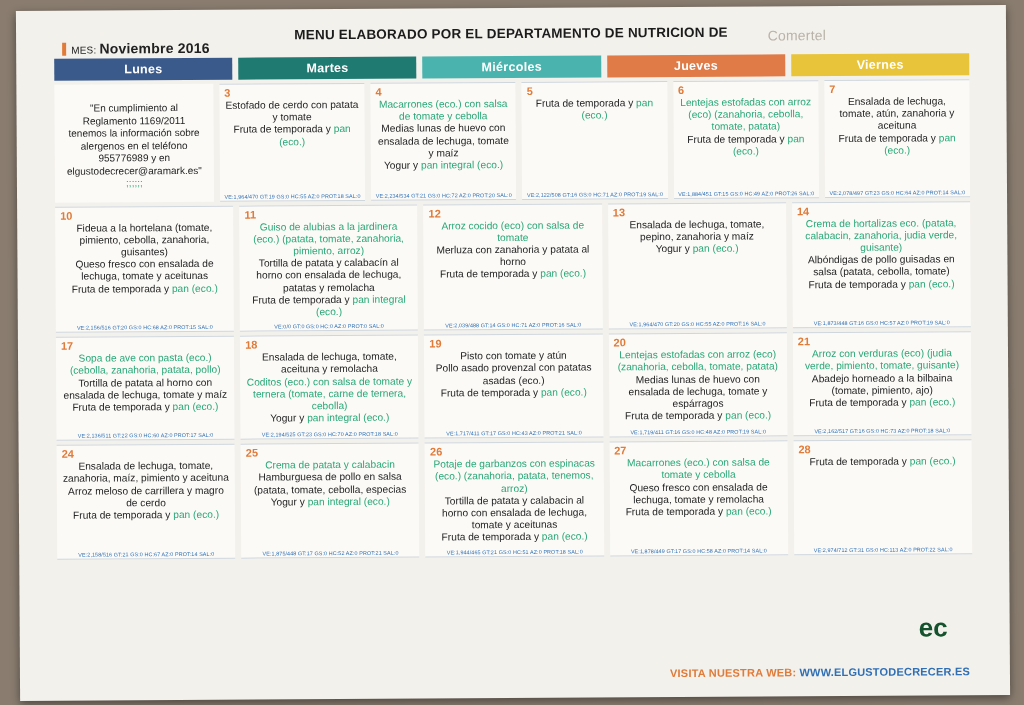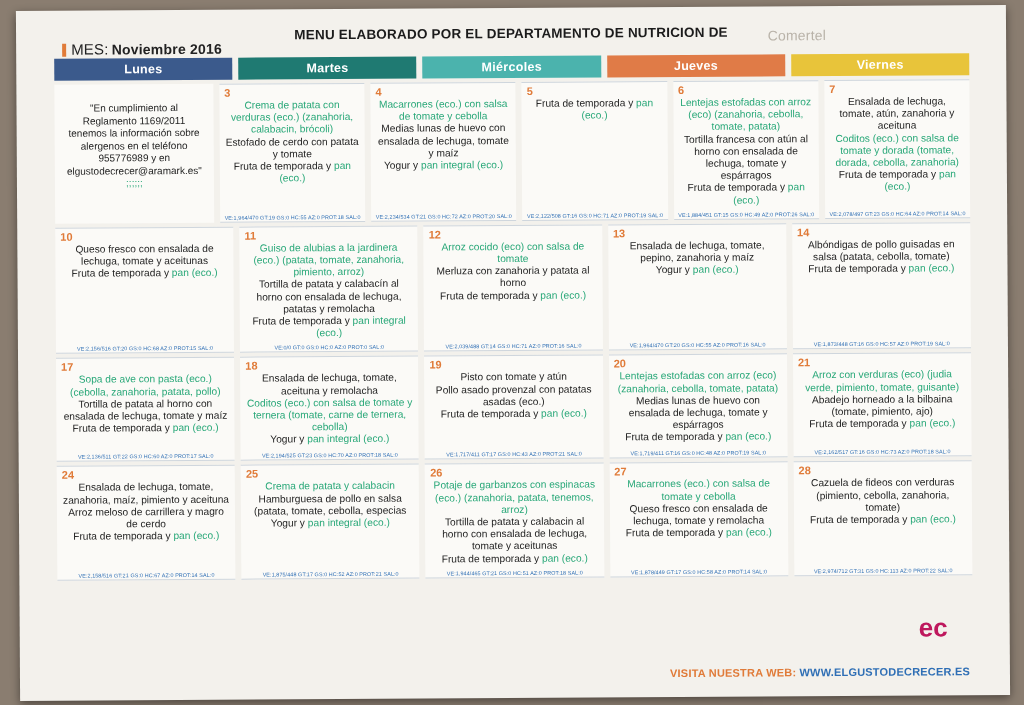--- a/index.html
+++ b/index.html
@@ -39,21 +39,21 @@
   }
   .mes-tick {
     display: inline-block;
     width: 4px;
     height: 13px;
     background: #e07b39;
     vertical-align: -2px;
     margin-right: 5px;
   }
   .mes-label {
-    font-size: 15px;
+    font-size: 10px;
     letter-spacing: .2px;
   }
   .mes-value {
     font-size: 14px;
     font-weight: bold;
     letter-spacing: .2px;
   }
   .main-title {
     position: absolute;
     left: 0;
@@ -157,21 +157,21 @@
     font-weight: bold;
     color: #e07b39;
     letter-spacing: .2px;
   }
   .footer .url { color: #2f6fb5; }
   .wm {
     position: absolute;
     right: 62px;
     bottom: 52px;
     font-size: 26px;
-    color: #be185d;
+    color: #14532d;
     font-weight: bold;
   }
 </style>
 </head>
 <body>
 
 <div id="sheet">
 
   <div class="hdr">
     <div class="mes-box">
@@ -191,21 +191,20 @@
         <div class="dh" style="background: rgb(232, 196, 58);">Viernes</div>
       </div>
     <div id="weeks">
         <div class="row">
           <div class="cell blank">
             <div class="legal">"En cumplimiento al Reglamento 1169/2011 tenemos la información sobre alergenos en el teléfono 955776989 y en elgustodecrecer@aramark.es" <span class="dots">;;;;;;</span></div>
           </div>
           <div class="cell">
             <div class="daynum">3</div>
             <div class="dishes">
-              <div class="ln g">Crema de patata con verduras (eco.) (zanahoria, calabacin, brócoli)</div>
               <div class="ln">Estofado de cerdo con patata y tomate</div>
               <div class="ln">Fruta de temporada y <span class="g">pan (eco.)</span></div>
             </div>
             <div class="nutri">VE:1,964/470 GT:19 GS:0 HC:55 AZ:0 PROT:18 SAL:0</div>
           </div>
           <div class="cell">
             <div class="daynum">4</div>
             <div class="dishes">
               <div class="ln g">Macarrones (eco.) con salsa de tomate y cebolla</div>
               <div class="ln">Medias lunas de huevo con ensalada de lechuga, tomate y maíz</div>
@@ -217,39 +216,38 @@
             <div class="daynum">5</div>
             <div class="dishes">
               <div class="ln">Fruta de temporada y <span class="g">pan (eco.)</span></div>
             </div>
             <div class="nutri">VE:2,122/508 GT:16 GS:0 HC:71 AZ:0 PROT:19 SAL:0</div>
           </div>
           <div class="cell">
             <div class="daynum">6</div>
             <div class="dishes">
               <div class="ln g">Lentejas estofadas con arroz (eco) (zanahoria, cebolla, tomate, patata)</div>
-              <div class="ln">Tortilla francesa con atún al horno con ensalada de lechuga, tomate y espárragos</div>
               <div class="ln">Fruta de temporada y <span class="g">pan (eco.)</span></div>
             </div>
             <div class="nutri">VE:1,884/451 GT:15 GS:0 HC:49 AZ:0 PROT:26 SAL:0</div>
           </div>
           <div class="cell">
             <div class="daynum">7</div>
             <div class="dishes">
               <div class="ln">Ensalada de lechuga, tomate, atún, zanahoria y aceituna</div>
-              <div class="ln g">Coditos (eco.) con salsa de tomate y dorada (tomate, dorada, cebolla, zanahoria)</div>
               <div class="ln">Fruta de temporada y <span class="g">pan (eco.)</span></div>
             </div>
             <div class="nutri">VE:2,078/497 GT:23 GS:0 HC:64 AZ:0 PROT:14 SAL:0</div>
           </div>
         </div>
         <div class="row">
           <div class="cell">
             <div class="daynum">10</div>
             <div class="dishes">
+              <div class="ln">Fideua a la hortelana (tomate, pimiento, cebolla, zanahoria, guisantes)</div>
               <div class="ln">Queso fresco con ensalada de lechuga, tomate y aceitunas</div>
               <div class="ln">Fruta de temporada y <span class="g">pan (eco.)</span></div>
             </div>
             <div class="nutri">VE:2,156/516 GT:20 GS:0 HC:68 AZ:0 PROT:15 SAL:0</div>
           </div>
           <div class="cell">
             <div class="daynum">11</div>
             <div class="dishes">
               <div class="ln g">Guiso de alubias a la jardinera (eco.) (patata, tomate, zanahoria, pimiento, arroz)</div>
               <div class="ln">Tortilla de patata y calabacín al horno con ensalada de lechuga, patatas y remolacha</div>
@@ -270,20 +268,21 @@
             <div class="daynum">13</div>
             <div class="dishes">
               <div class="ln">Ensalada de lechuga, tomate, pepino, zanahoria y maíz</div>
               <div class="ln">Yogur y <span class="g">pan (eco.)</span></div>
             </div>
             <div class="nutri">VE:1,964/470 GT:20 GS:0 HC:55 AZ:0 PROT:16 SAL:0</div>
           </div>
           <div class="cell">
             <div class="daynum">14</div>
             <div class="dishes">
+              <div class="ln g">Crema de hortalizas eco. (patata, calabacin, zanahoria, judia verde, guisante)</div>
               <div class="ln">Albóndigas de pollo guisadas en salsa (patata, cebolla, tomate)</div>
               <div class="ln">Fruta de temporada y <span class="g">pan (eco.)</span></div>
             </div>
             <div class="nutri">VE:1,873/448 GT:16 GS:0 HC:57 AZ:0 PROT:19 SAL:0</div>
           </div>
         </div>
         <div class="row">
           <div class="cell">
             <div class="daynum">17</div>
             <div class="dishes">
@@ -363,21 +362,20 @@
             <div class="dishes">
               <div class="ln g">Macarrones (eco.) con salsa de tomate y cebolla</div>
               <div class="ln">Queso fresco con ensalada de lechuga, tomate y remolacha</div>
               <div class="ln">Fruta de temporada y <span class="g">pan (eco.)</span></div>
             </div>
             <div class="nutri">VE:1,878/449 GT:17 GS:0 HC:58 AZ:0 PROT:14 SAL:0</div>
           </div>
           <div class="cell">
             <div class="daynum">28</div>
             <div class="dishes">
-              <div class="ln">Cazuela de fideos con verduras (pimiento, cebolla, zanahoria, tomate)</div>
               <div class="ln">Fruta de temporada y <span class="g">pan (eco.)</span></div>
             </div>
             <div class="nutri">VE:2,974/712 GT:31 GS:0 HC:113 AZ:0 PROT:22 SAL:0</div>
           </div>
         </div>
       </div>
   </div>
 
   <div class="wm">ec</div>
 

